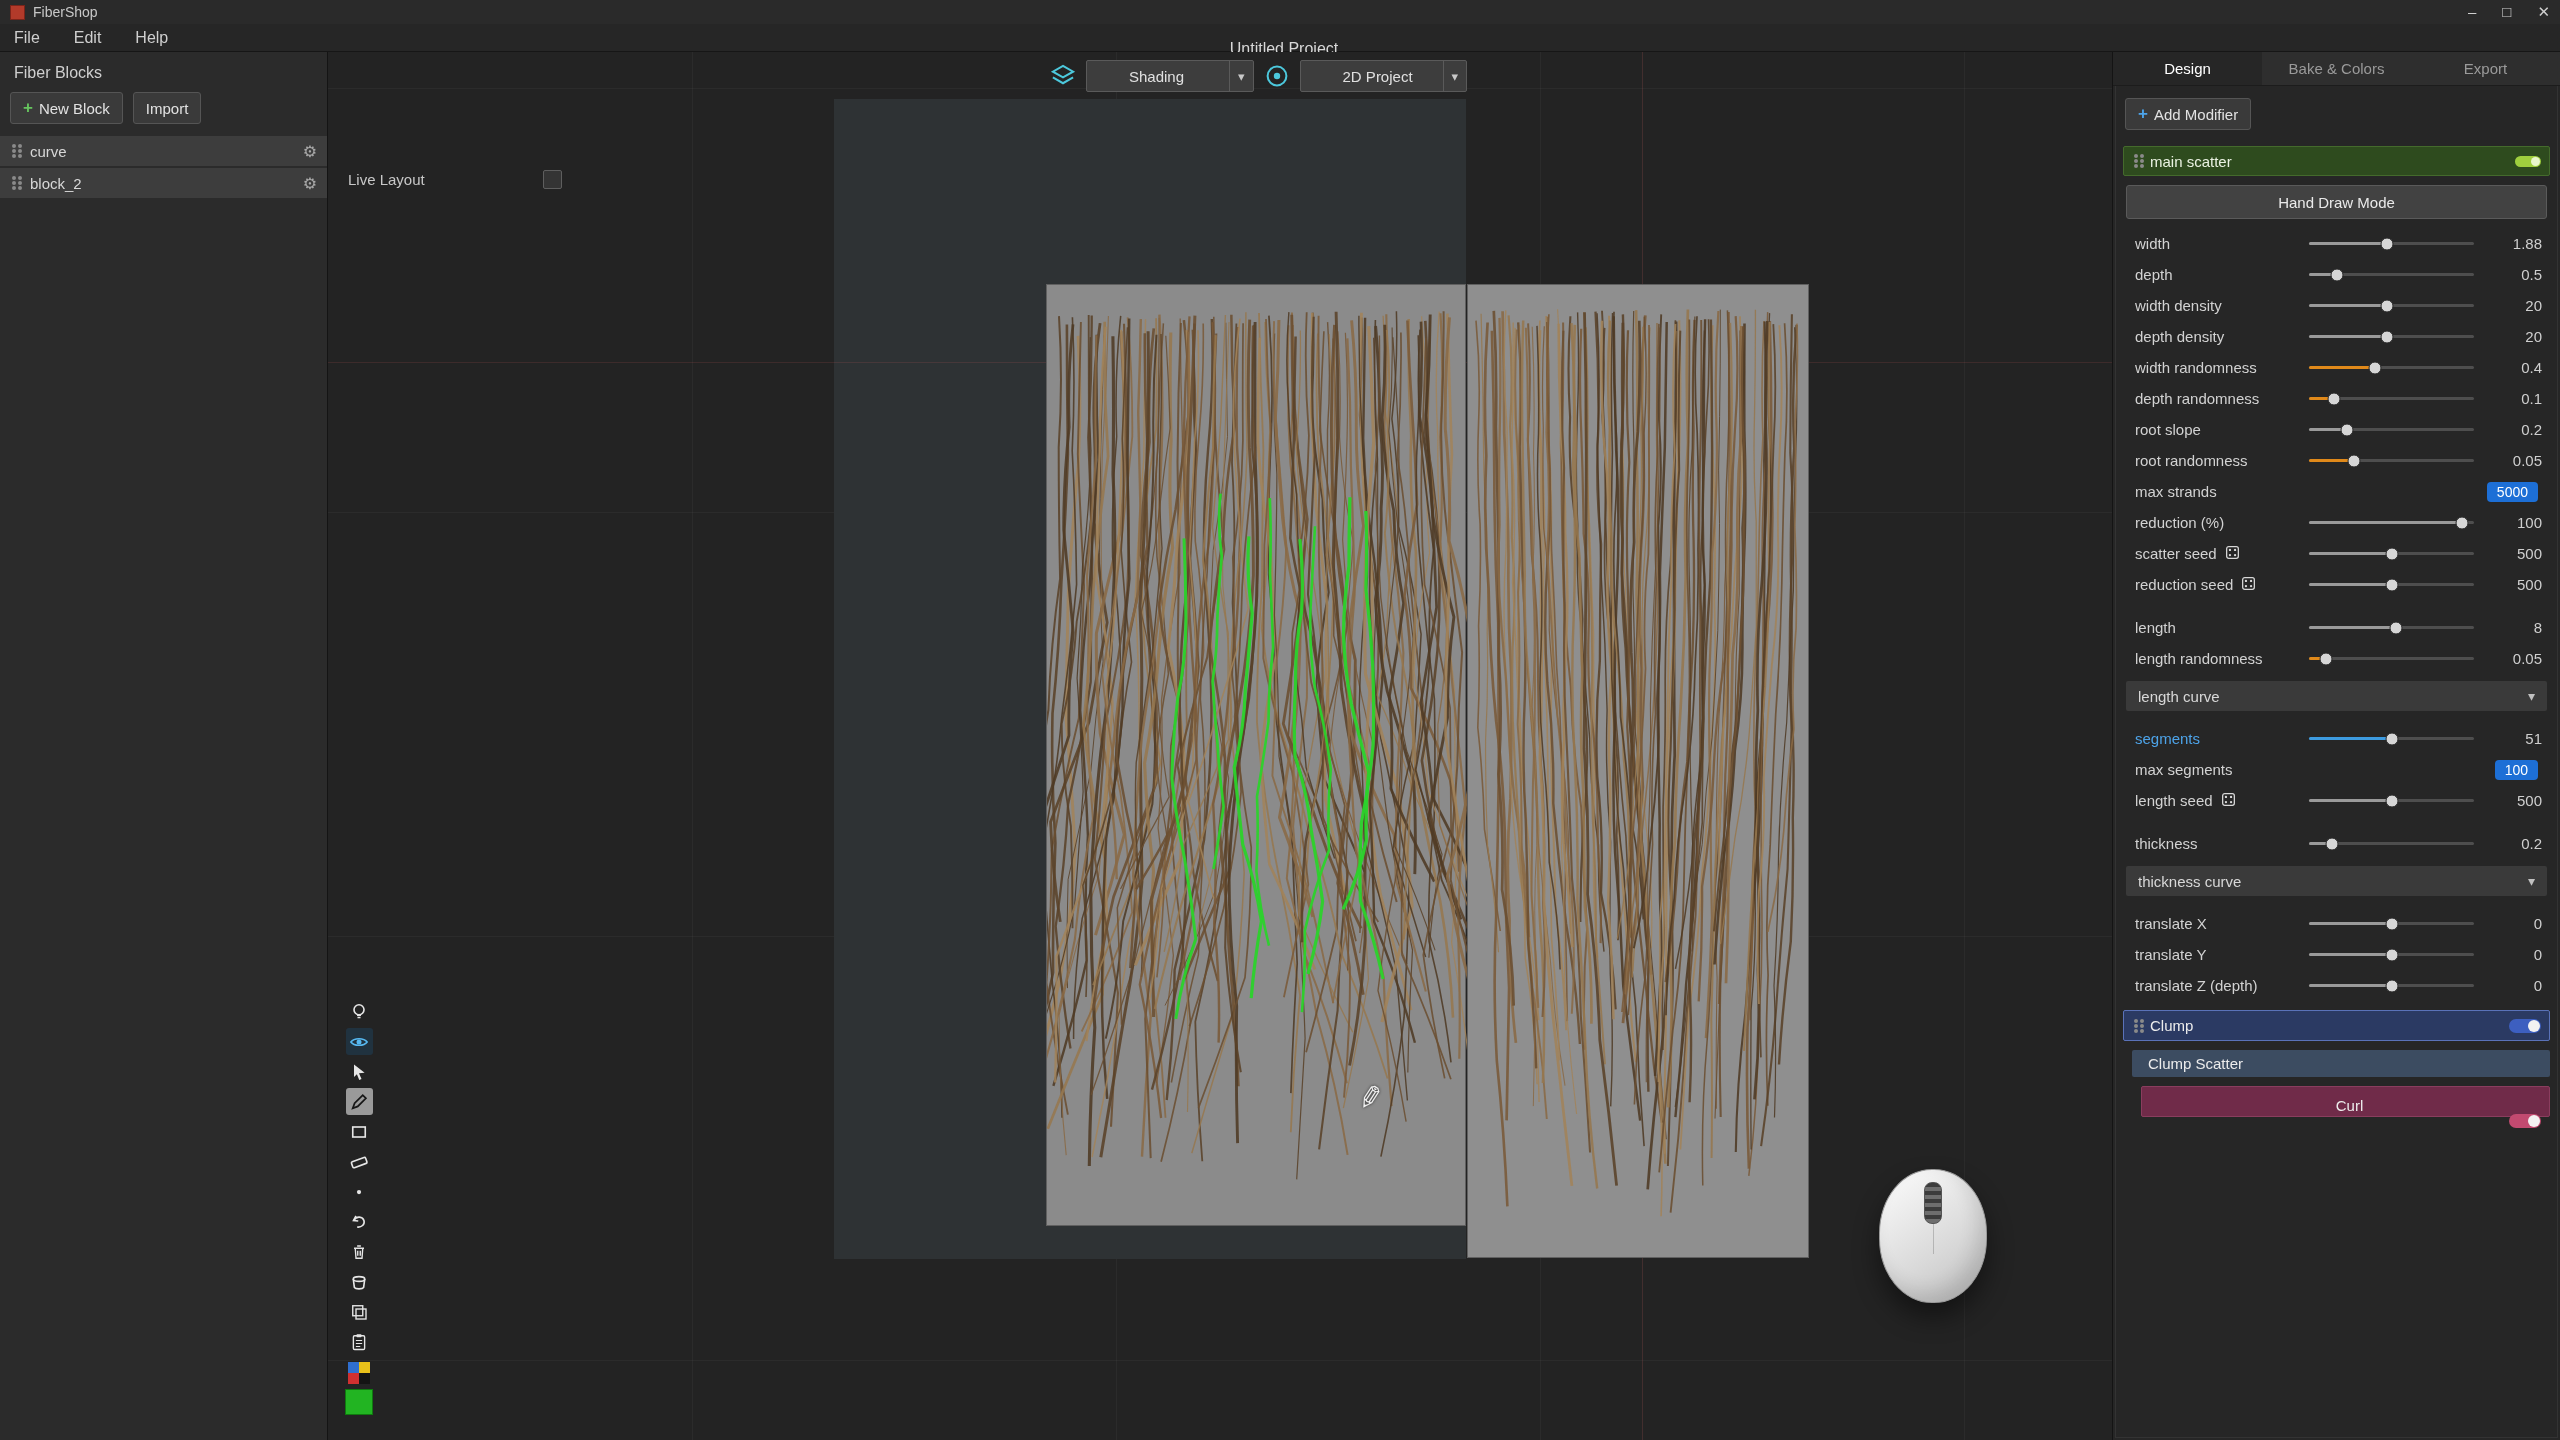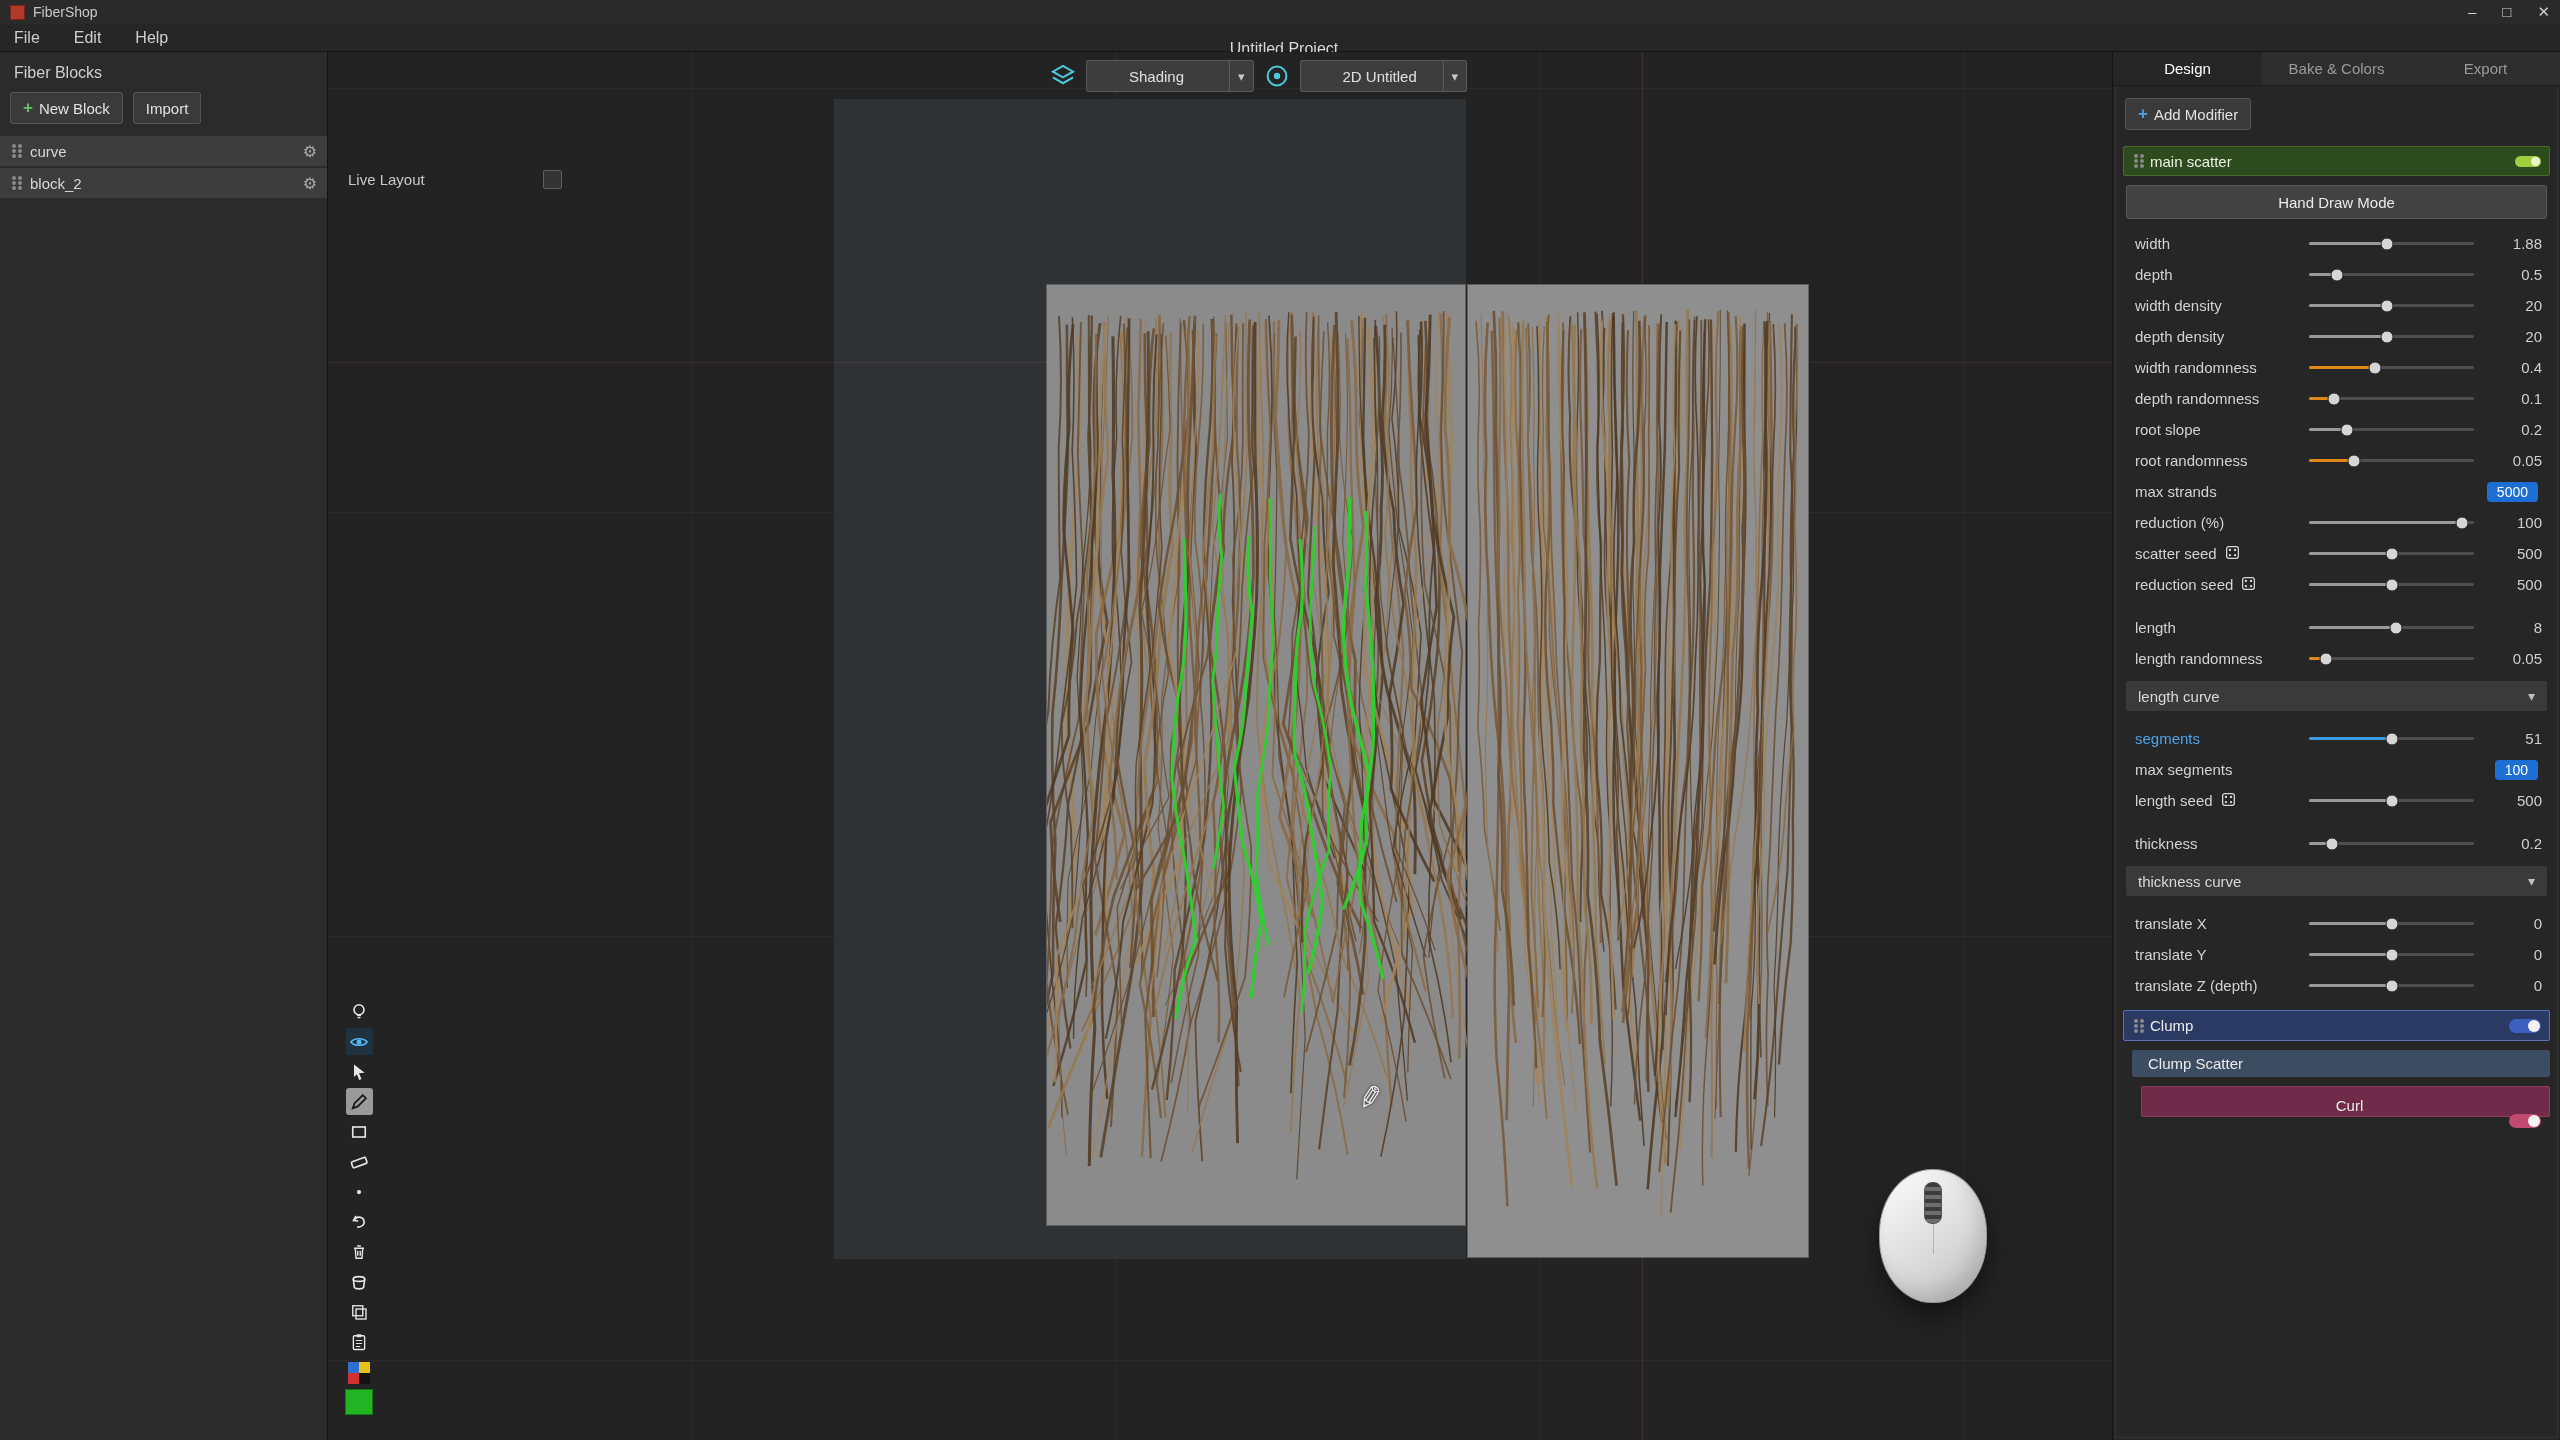--- a/index.html
+++ b/index.html
@@ -428,21 +428,21 @@
           <span class="sel-label">Shading</span>
           <span class="sel-arrow">▾</span>
         </div>
         <div class="vp-icon">
           <svg viewBox="0 0 18 18">
               <circle cx="9" cy="9" r="6.5" fill="none" stroke="#4cc8dc" stroke-width="1.4"></circle>
               <circle cx="9" cy="9" r="2.2" fill="#4cc8dc"></circle>
             </svg>
         </div>
         <div class="vp-select">
-          <span class="sel-label">2D Untitled</span>
+          <span class="sel-label">2D Project</span>
           <span class="sel-arrow">▾</span>
         </div>
       </div>
 
       <div class="live-row">
         <span>Live Layout</span>
         <span class="checkbox"></span>
       </div>
 
       <div class="tool-col" id="tool-col">

